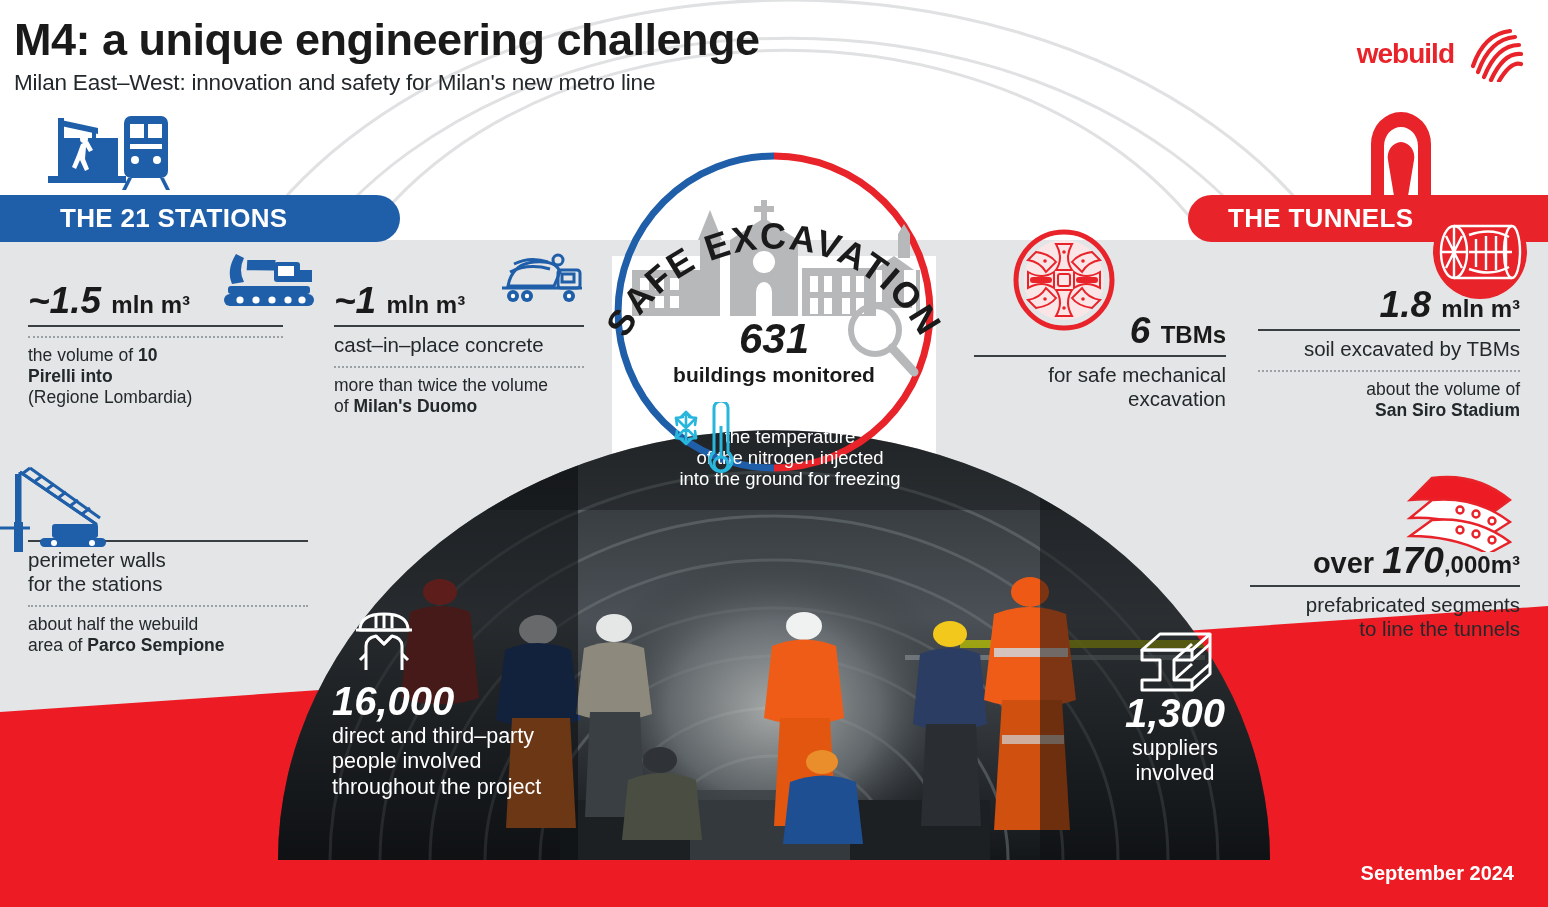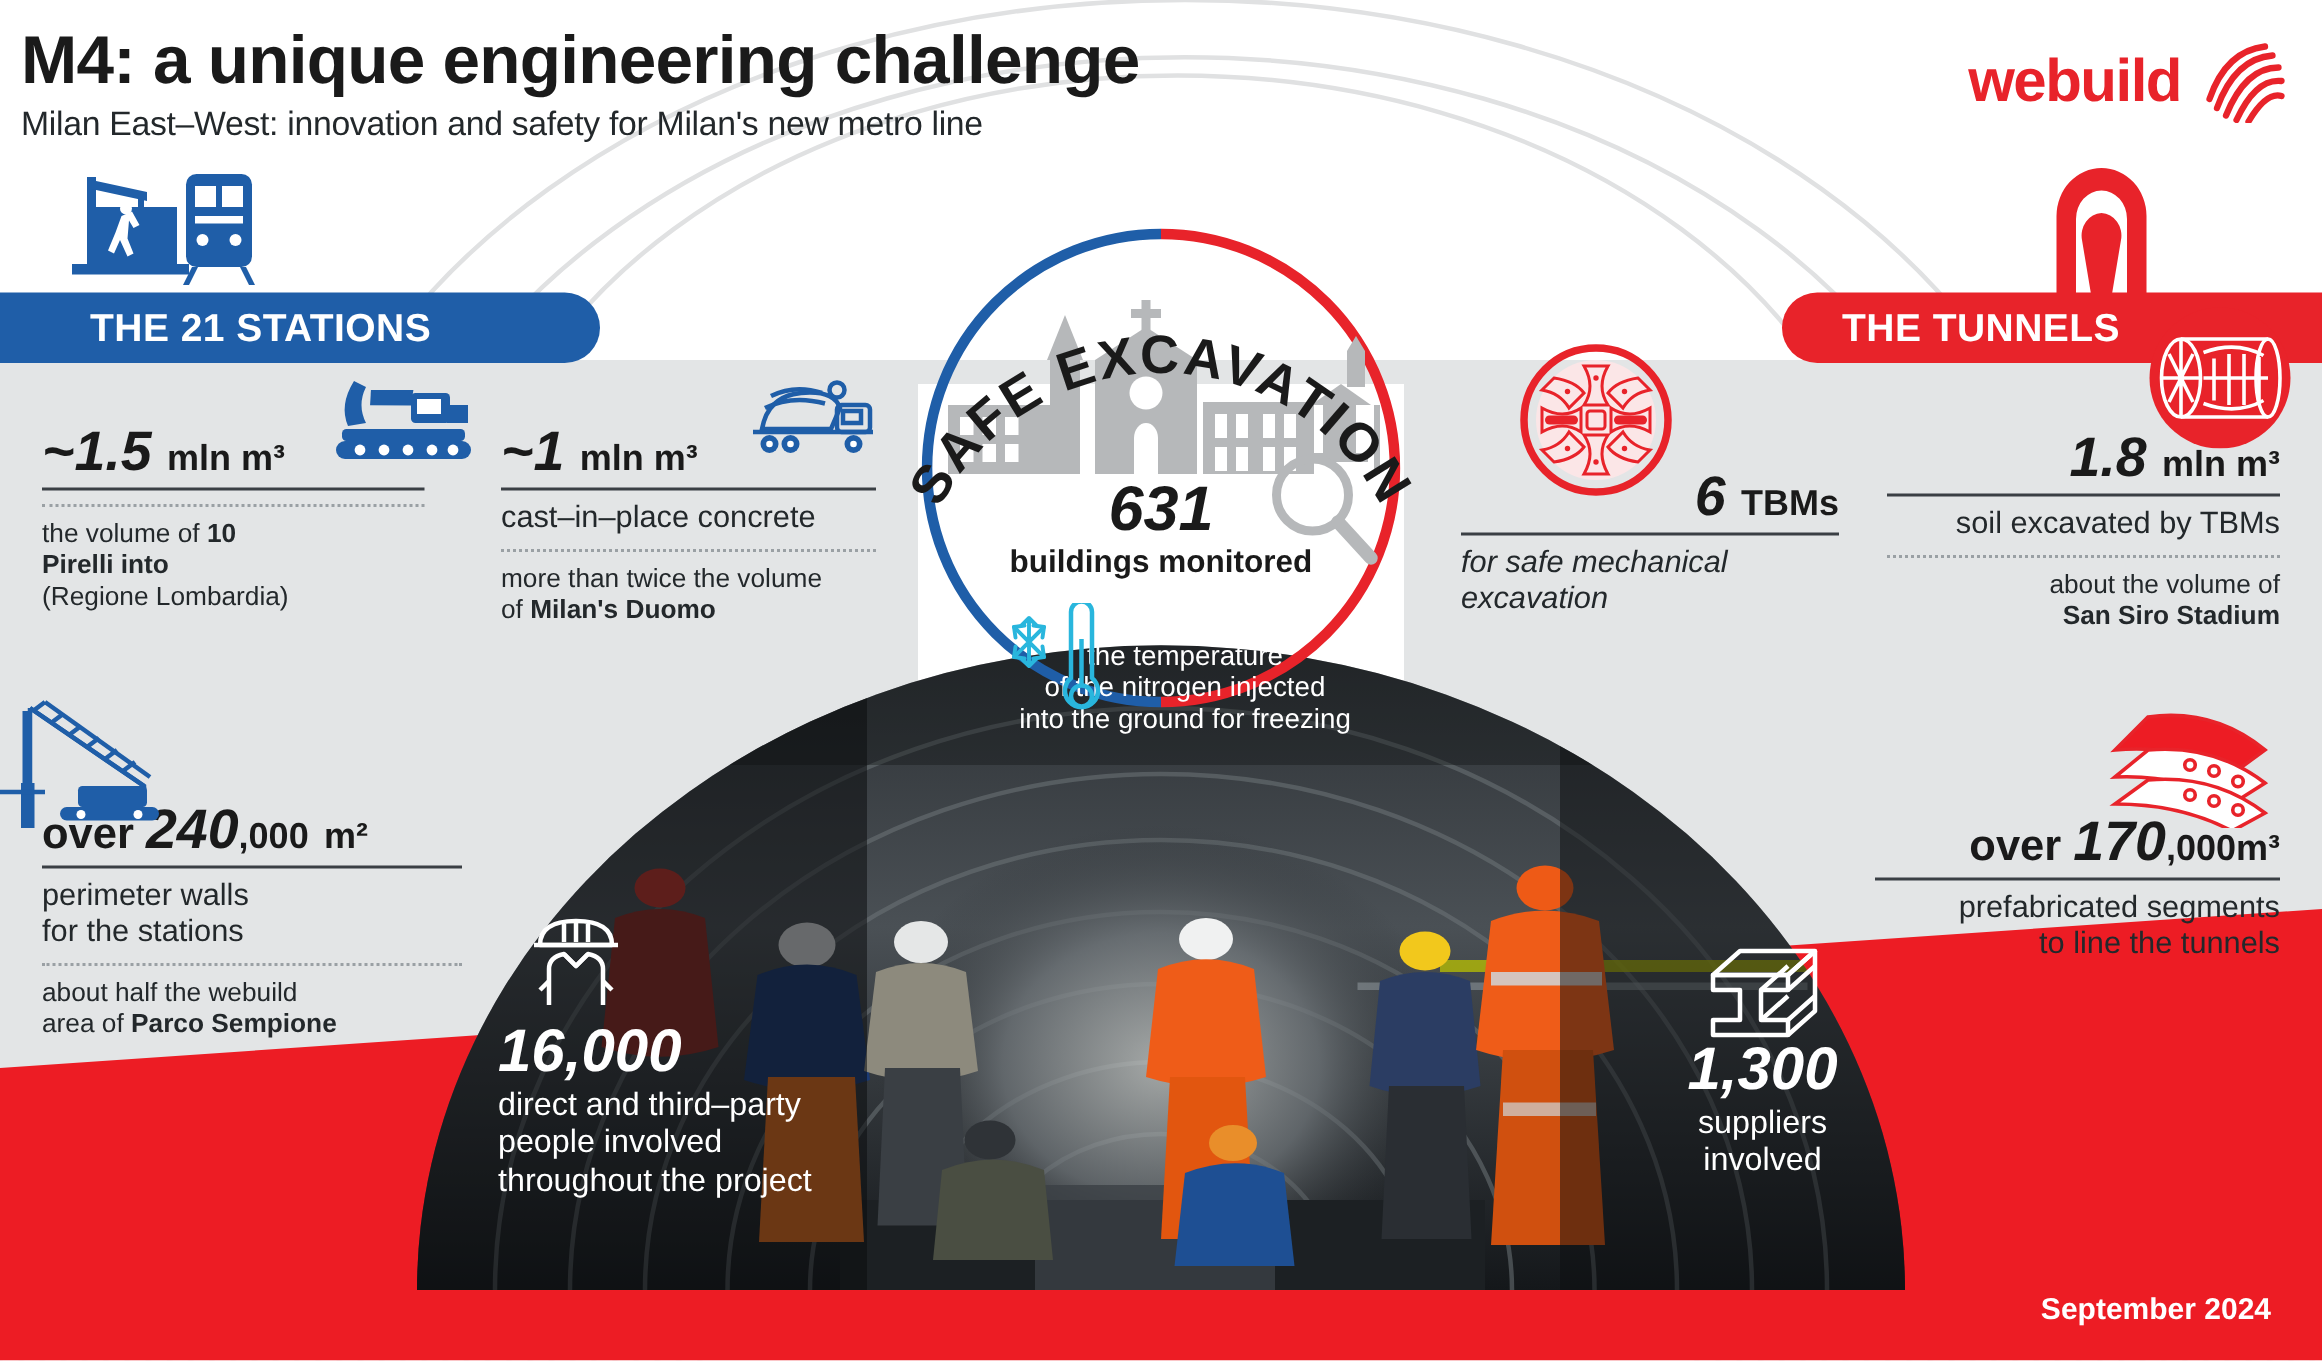--- a/index.html
+++ b/index.html
@@ -19,21 +19,21 @@
   .header { position:absolute; left:14px; top:16px; z-index:30; }
   .title {
     font-size:45px; font-weight:bold; color:#1a1a1a;
     letter-spacing:-0.5px; line-height:1.05;
   }
   .subtitle {
     font-size:22.5px; color:#23282b; margin-top:7px; letter-spacing:-0.2px;
   }
   .logo { position:absolute; right:24px; top:26px; z-index:30;
           display:flex; align-items:center; gap:10px; }
-  .logo-text { font-size:40px; font-weight:bold; color:#e8232a; letter-spacing:-1px;margin-left:27px;}
+  .logo-text { font-size:28px; font-weight:bold; color:#e8232a; letter-spacing:-1px;margin-left:27px;}
 
   
   .banner {
     position:absolute; z-index:22; height:47px;
     display:flex; align-items:center;
     color:#fff; font-size:26px; font-weight:bold; letter-spacing:0.3px;
   }
   .banner-stations {
     left:-30px; top:195px; width:430px;
     background:#1f5ea8; border-radius:0 24px 24px 0;
@@ -346,24 +346,20 @@
       <rect x="14" y="56" width="9" height="30"></rect>
     </g>
     <g fill="#ffffff">
       <circle cx="54" cy="77" r="3"></circle>
         <circle cx="92" cy="77" r="3"></circle>
     </g>
     <path d="M0,62 H30" stroke="#1f5ea8" stroke-width="3" fill="none"></path>
   </svg>
 
   <div class="stat" style="left:28px; top:534px; width:280px;">
-    <div class="big">
-      <span class="small" style="font-size:29px;">over </span><span class="ital" style="font-weight:bold;">240</span><span class="small">,000</span>
-      <span class="small">m²</span>
-    </div>
     <div class="rule"></div>
     <div class="desc">perimeter walls<br>for the stations</div>
     <div class="dots"></div>
     <div class="sub">
       <span>about half the webuild</span><br>
       <span>area of </span><b>Parco Sempione</b>
     </div>
   </div>
 
   <svg class="circle-wrap" viewBox="0 0 320 320">
@@ -484,21 +480,21 @@
       <rect x="64" y="49" width="22" height="6" rx="3"></rect>
     </g>
   </svg>
 
   <div class="stat" style="left:974px; top:312px; width:252px; text-align:right;">
     <div class="big" style="text-align:right;">
       <span class="ital">6</span>
       <span class="small">TBMs</span>
     </div>
     <div class="rule"></div>
-    <div class="desc" style="text-align:left;font-style:italic;">for safe mechanical<br>excavation</div>
+    <div class="desc" style="text-align:right;">for safe mechanical<br>excavation</div>
   </div>
 
   <div class="stat right-al" style="left:1258px; top:286px; width:262px;">
     <div class="big">
       <span class="ital">1.8</span>
       <span class="small">mln m³</span>
     </div>
     <div class="rule"></div>
     <div class="desc">soil excavated by TBMs</div>
     <div class="dots"></div>

